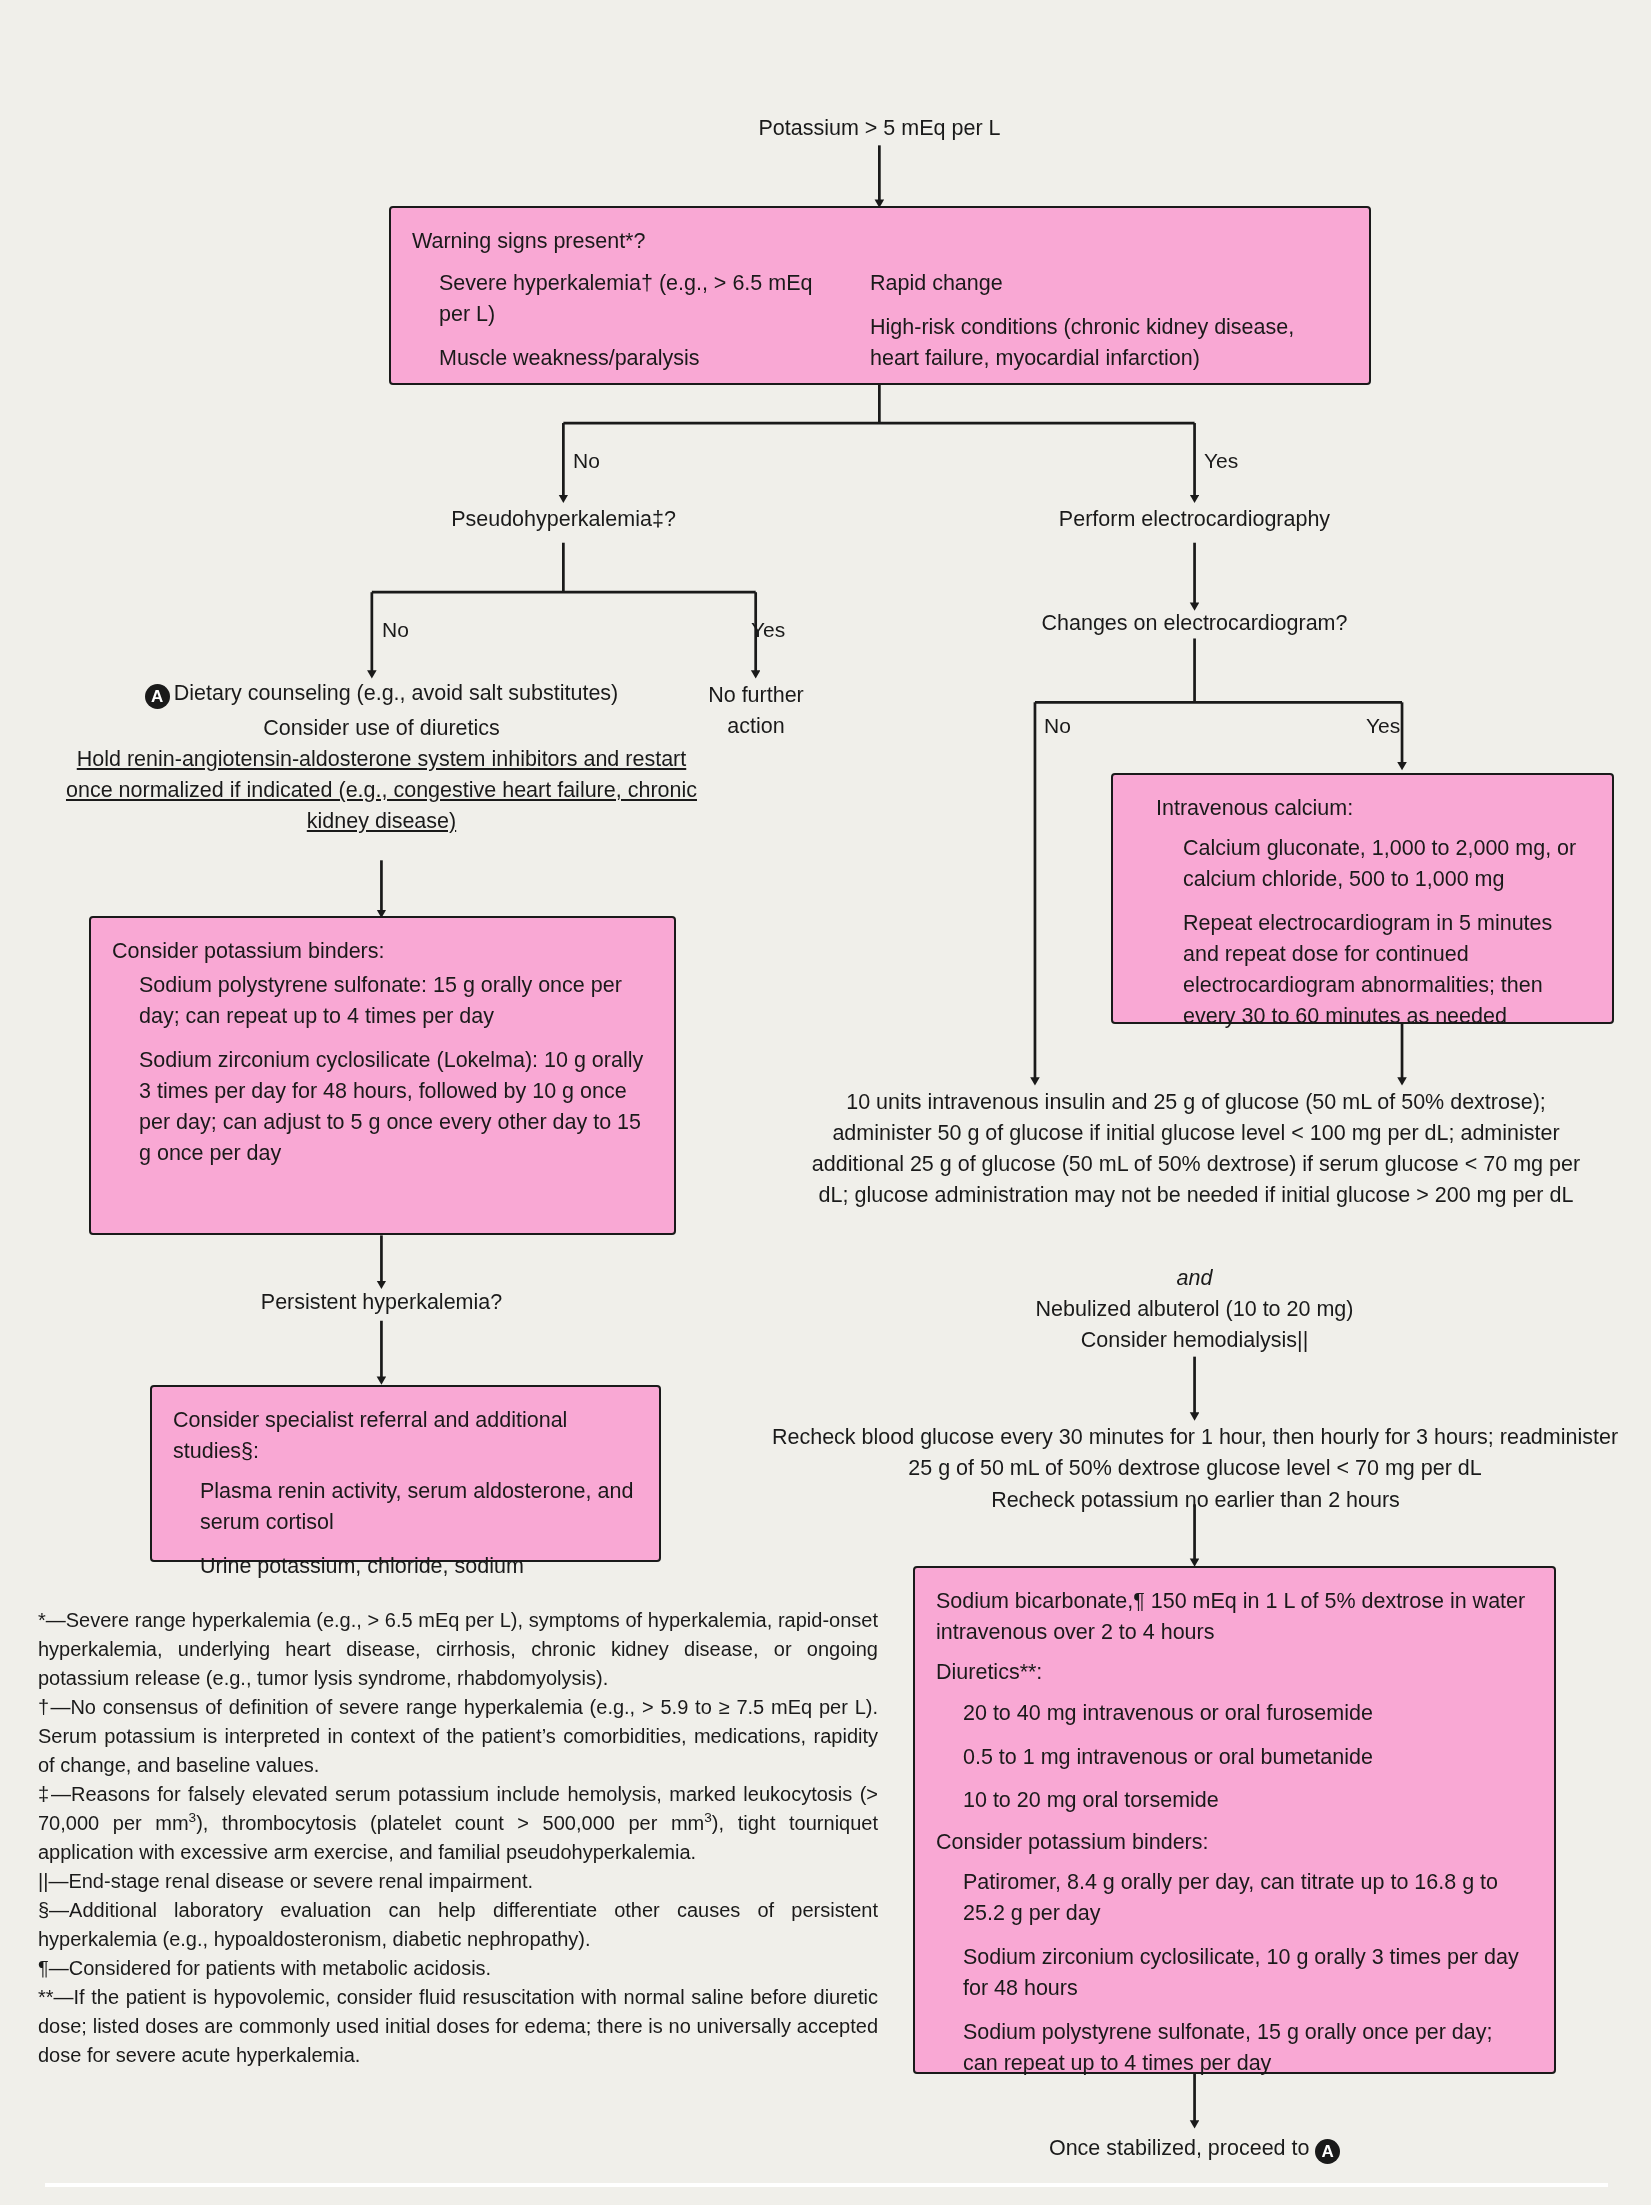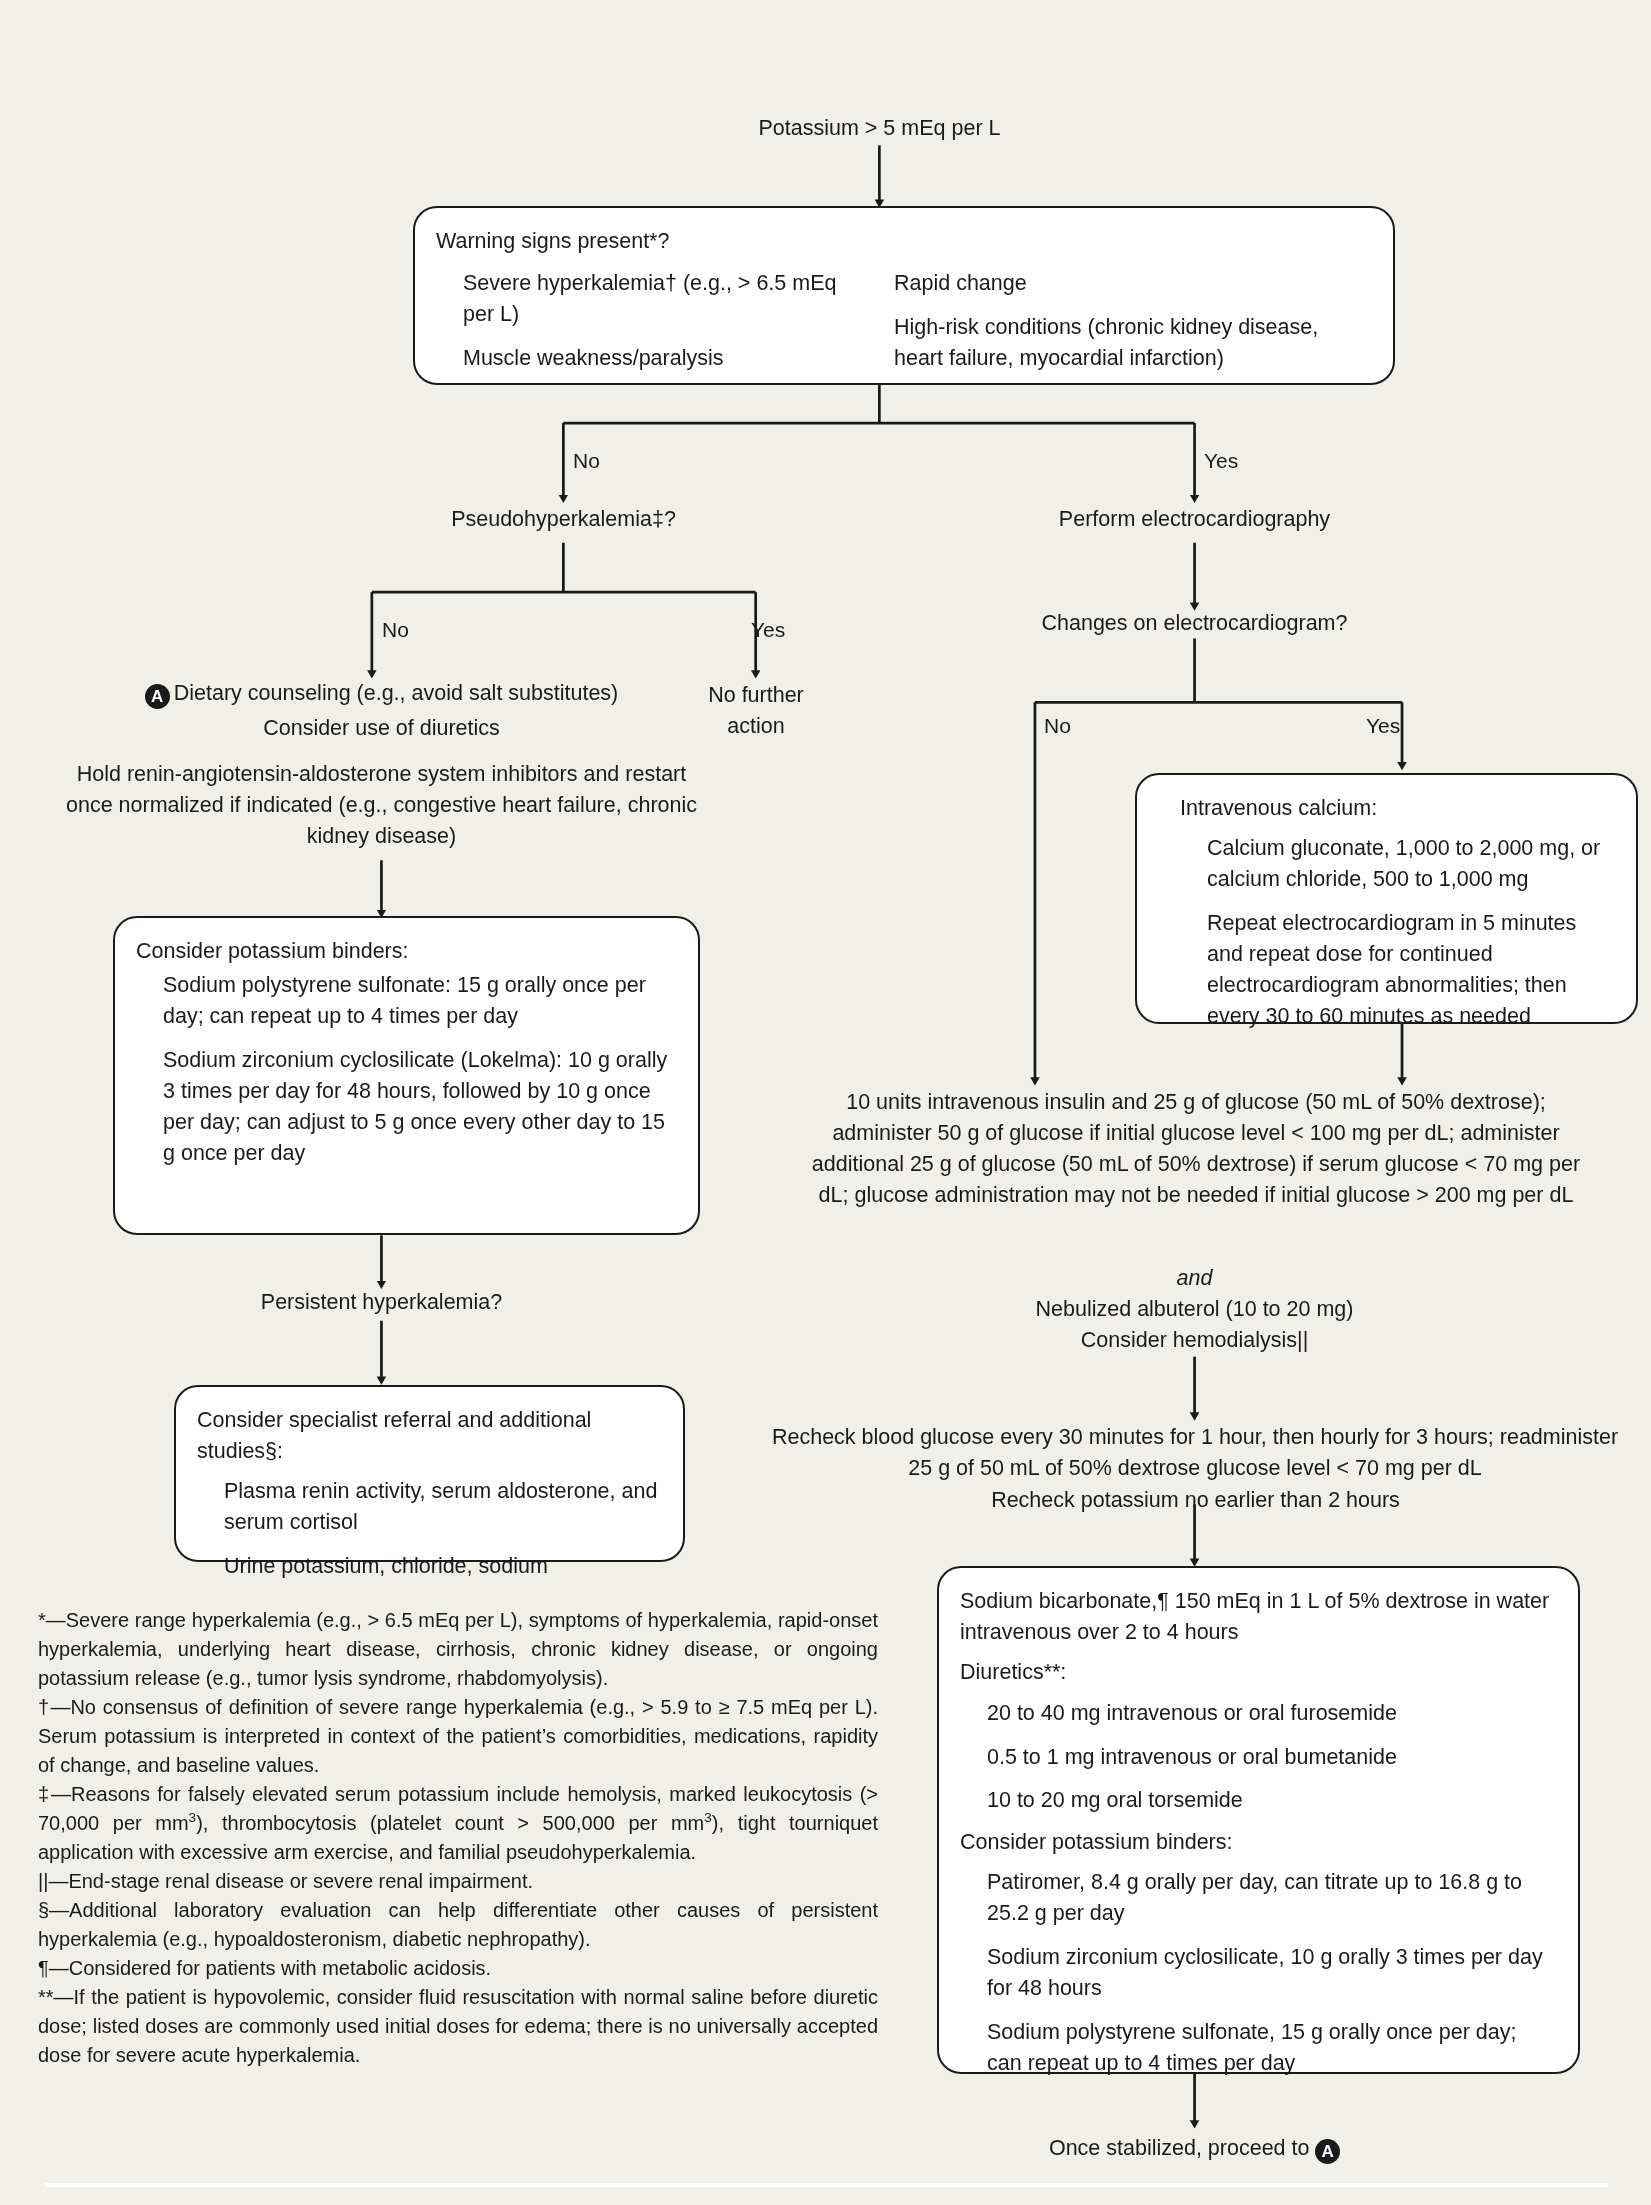--- a/index.html
+++ b/index.html
@@ -11,26 +11,25 @@
     position:relative;
     overflow:hidden;
   }
   #canvas{position:absolute;left:0;top:0;width:1651px;height:2205px;}
   svg.wires{position:absolute;left:0;top:0;width:1651px;height:2205px;pointer-events:none;}
 
   .node{position:absolute;box-sizing:border-box;}
   .plain{font-size:21.5px;line-height:31px;text-align:center;}
   .box{
     border:2px solid #1a1a1a;
-    border-radius:24px;
-    background:#ffffff;
+    border-radius:4px;
+    background:#f9a8d4;
     box-sizing:border-box;
     font-size:21.5px;
     line-height:31px;
-    margin-left:24px;
   }
   .box .pad{padding:17.6px 21px;}
   .hdr{margin:0 0 3.2px 0;}
   .sub{margin:0 0 0 27px;}
   .sub + .sub{margin-top:12.8px;}
 
   .two-col{display:flex;gap:27px;}
   .two-col .col{flex:1;}
 
   .branch-label{position:absolute;font-size:21px;line-height:24px;}
@@ -137,21 +136,21 @@
   <div class="branch-label" style="left:382px;top:618px;">No</div>
   <div class="branch-label" style="left:751px;top:618px;">Yes</div>
 
   <div class="node plain" style="left:684px;top:680px;width:144px;">No further action</div>
 
   <div class="node" style="left:62px;top:678px;width:639px;">
     <div class="plain" style="text-align:center;">
       <span class="circA">A</span><span>Dietary counseling (e.g., avoid salt substitutes)</span>
     </div>
     <div class="plain" style="margin-top:3.2px;">Consider use of diuretics</div>
-    <div class="plain" style="margin-top:15px;">Hold renin-angiotensin-aldosterone system inhibitors and restart once normalized if indicated (e.g., congestive heart failure, chronic kidney disease)</div>
+    <div class="plain" style="margin-top:0;text-decoration:underline;">Hold renin-angiotensin-aldosterone system inhibitors and restart once normalized if indicated (e.g., congestive heart failure, chronic kidney disease)</div>
   </div>
 
   <div class="node box" style="left:89px;top:916px;width:587px;height:319px;">
     <div class="pad">
       <div class="hdr">Consider potassium binders:</div>
       <div class="sub">Sodium polystyrene sulfonate: 15 g orally once per day; can repeat up to 4 times per day</div>
       <div class="sub">Sodium zirconium cyclosilicate (Lokelma): 10 g orally 3 times per day for 48 hours, followed by 10 g once per day; can adjust to 5 g once every other day to 15 g once per day</div>
     </div>
   </div>
 

